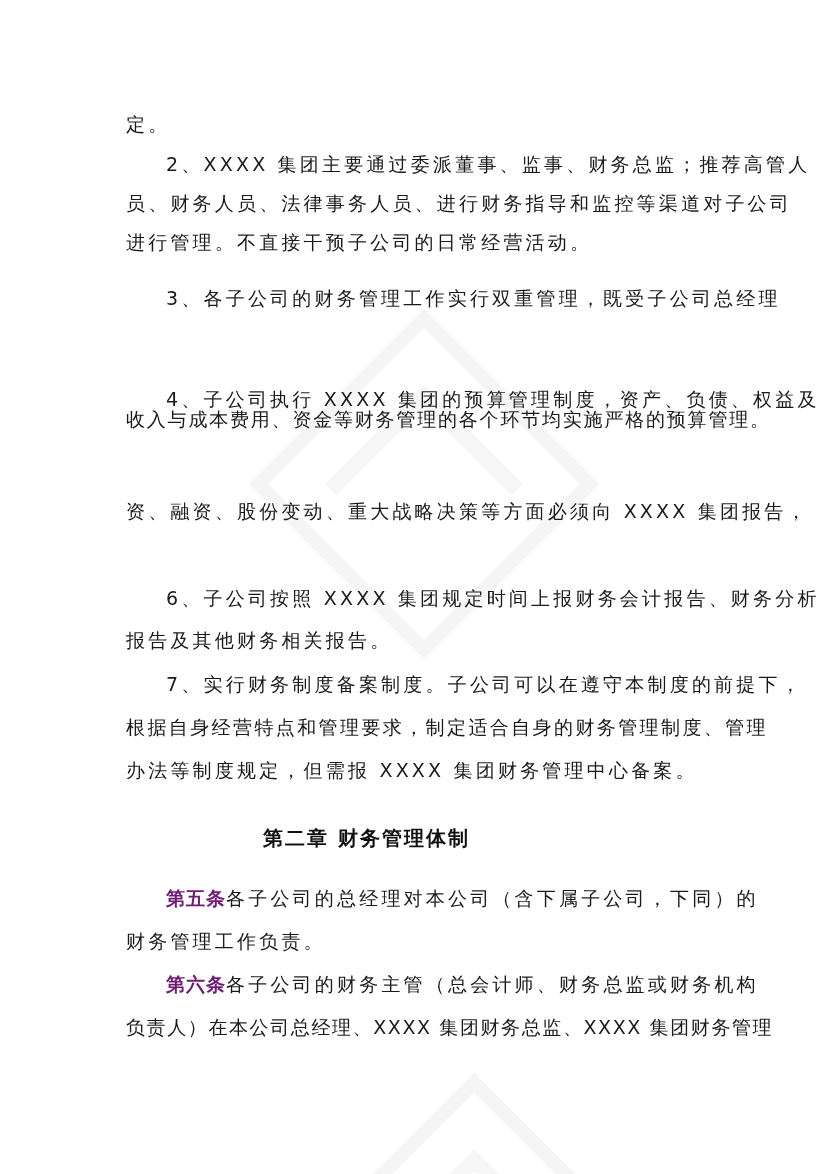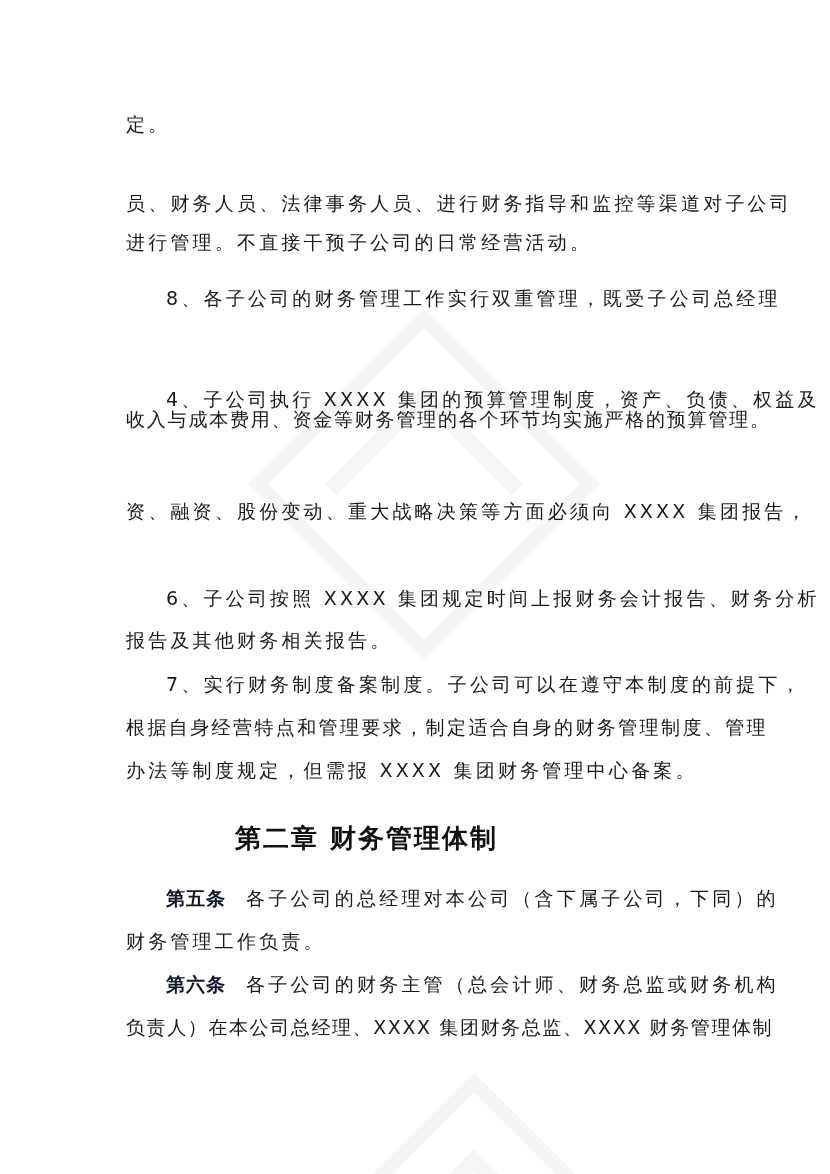--- a/index.html
+++ b/index.html
@@ -23,42 +23,43 @@
     .line {
       position: absolute; left: 126px; width: 590px;
       font-family: "DejaVu Sans", sans-serif;
       font-size: 19px; line-height: 24px; color: #1a1a1a;
       white-space: nowrap; letter-spacing: 3.2px;
     }
     .indent { left: 166px; width: 550px; }
     .heading {
       position: absolute; left: 0; width: 733px; text-align: center;
       font-family: "DejaVu Sans", sans-serif; font-weight: bold;
-      font-size: 26px; line-height: 26px; color: #111; letter-spacing: 2px;
+      font-size: 20px; line-height: 26px; color: #111; letter-spacing: 2px;
     }
-    .art-label { font-weight: bold; color: #0f172a; margin-right: 20px; letter-spacing: 1px; }
+    .art-label { font-weight: bold; color: #701a75; letter-spacing: 1px; }
   </style>
 </head>
 <body>
 
 <div class="page">
 
   <div class="watermark wm1">
       <div class="wm-inner"></div>
     </div>
   <div class="watermark wm2">
       <div class="wm-inner"></div>
     </div>
 
   <div class="line" style="top:112px">定。</div>
 
+  <div class="line indent" style="top:152px">2、XXXX 集团主要通过委派董事、监事、财务总监；推荐高管人</div>
   <div class="line" style="top:191px">员、财务人员、法律事务人员、进行财务指导和监控等渠道对子公司</div>
   <div class="line" style="top:230px">进行管理。不直接干预子公司的日常经营活动。</div>
 
-  <div class="line indent" style="top:286px">8、各子公司的财务管理工作实行双重管理，既受子公司总经理</div>
+  <div class="line indent" style="top:286px">3、各子公司的财务管理工作实行双重管理，既受子公司总经理</div>
 
   <div class="line indent" style="top:387px">4、子公司执行 XXXX 集团的预算管理制度，资产、负债、权益及</div>
   <div class="line" style="top:407px; letter-spacing:1.8px">收入与成本费用、资金等财务管理的各个环节均实施严格的预算管理。</div>
 
   <div class="line" style="top:499px">资、融资、股份变动、重大战略决策等方面必须向 XXXX 集团报告，</div>
 
   <div class="line indent" style="top:586px">6、子公司按照 XXXX 集团规定时间上报财务会计报告、财务分析</div>
   <div class="line" style="top:628px">报告及其他财务相关报告。</div>
 
   <div class="line indent" style="top:672px">7、实行财务制度备案制度。子公司可以在遵守本制度的前提下，</div>
@@ -68,15 +69,15 @@
   <div class="heading" style="top:825px">第二章  财务管理体制</div>
 
   <div class="line indent" style="top:886px">
     <span class="art-label">第五条</span><span>各子公司的总经理对本公司（含下属子公司，下同）的</span>
   </div>
   <div class="line indent" style="top:972px">
     <span class="art-label">第六条</span><span>各子公司的财务主管（总会计师、财务总监或财务机构</span>
   </div>
 
   <div class="line" style="top:929px">财务管理工作负责。</div>
-  <div class="line" style="top:1015px; letter-spacing:1.6px">负责人）在本公司总经理、XXXX 集团财务总监、XXXX 财务管理体制</div>
+  <div class="line" style="top:1015px; letter-spacing:1.6px">负责人）在本公司总经理、XXXX 集团财务总监、XXXX 集团财务管理</div>
 
 </div>
 
 </body></html>

